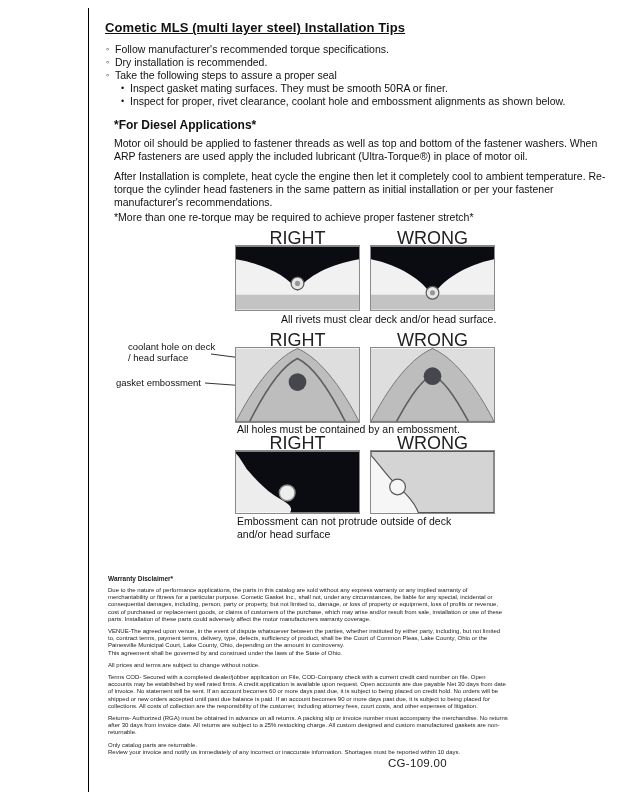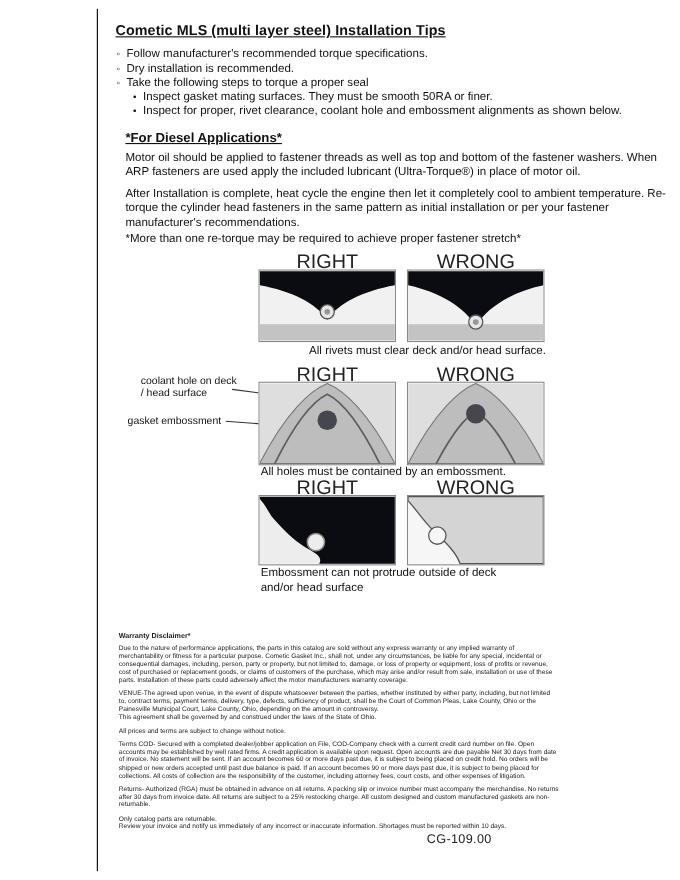--- a/index.html
+++ b/index.html
@@ -17,21 +17,21 @@
     position:absolute; left:105px; top:20px;
     font-size:13px; font-weight:bold; text-decoration:underline;
     letter-spacing:.1px;
   }
 
   .bullets { position:absolute; left:106px; top:43px; font-size:10.5px; line-height:13px; width:500px; }
   .b-row { display:flex; }
   .b-row .marker { width:9px; flex:0 0 9px; font-size:9px; line-height:13px; }
   .b-sub { padding-left:15px; }
 
-  .diesel-heading { position:absolute; left:114px; top:118px; font-size:12px; font-weight:bold;text-decoration:underline; }
+  .diesel-heading { position:absolute; left:114px; top:118px; font-size:12px; font-weight:bold; }
   .para { position:absolute; left:114px; font-size:10.5px; line-height:13px; width:492px; }
   .p1 { top:137px; }
   .p2 { top:170px; }
   .note { position:absolute; left:114px; top:211px; font-size:10.5px; width:492px; }
 
   .col-head { position:absolute; width:125px; text-align:center; font-size:18px; color:#222; }
   .diag { position:absolute; width:125px; border:1px solid #8a8a8a; background:#fff; }
   .diag svg { display:block; }
   .caption { position:absolute; left:237px; font-size:10.5px; line-height:13px; color:#111; }
 
@@ -58,21 +58,21 @@
     <div class="b-row">
       <span class="marker">◦</span>
       <span>Follow manufacturer's recommended torque specifications.</span>
     </div>
     <div class="b-row">
       <span class="marker">◦</span>
       <span>Dry installation is recommended.</span>
     </div>
     <div class="b-row">
       <span class="marker">◦</span>
-      <span>Take the following steps to torque a proper seal</span>
+      <span>Take the following steps to assure a proper seal</span>
     </div>
     <div class="b-row b-sub">
       <span class="marker">•</span>
       <span>Inspect gasket mating surfaces.  They must be smooth 50RA or finer.</span>
     </div>
     <div class="b-row b-sub">
       <span class="marker">•</span>
       <span>Inspect for proper, rivet clearance, coolant hole and embossment alignments as shown below.</span>
     </div>
   </div>

